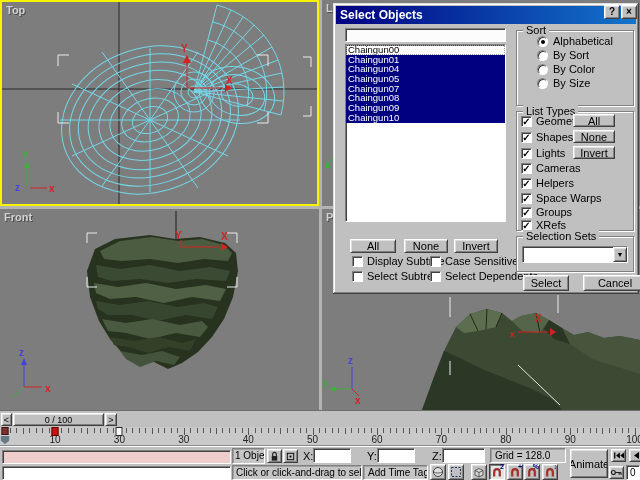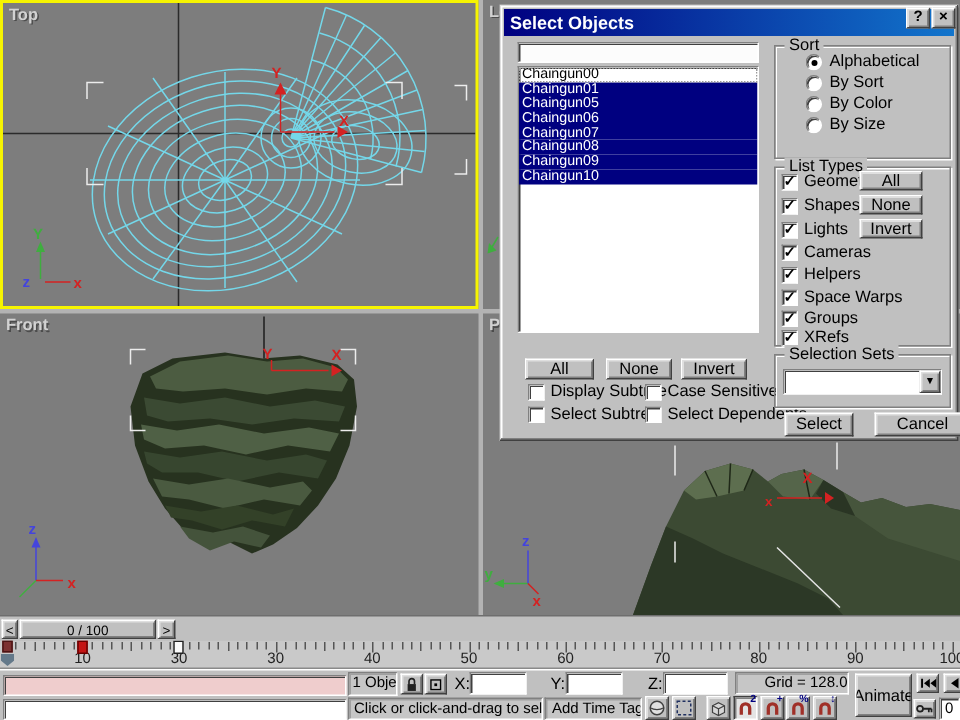--- a/index.html
+++ b/index.html
@@ -202,22 +202,22 @@
     <div id="dlg-titlebar">
       <span id="dlg-title">Select Objects</span>
     </div>
     <div class="tb-btn raised btn" style="left:271px;">?</div>
     <div class="tb-btn raised btn" style="left:288px;">×</div>
 
     <input id="dlg-filter" class="sunken" value="" style="">
     <div id="object-list" class="sunken">
         <div class="lrow foc">Chaingun00</div>
         <div class="lrow sel">Chaingun01</div>
+        <div class="lrow sel">Chaingun04</div>
         <div class="lrow sel">Chaingun05</div>
-        <div class="lrow sel">Chaingun06</div>
         <div class="lrow sel">Chaingun07</div>
         <div class="lrow sel">Chaingun08</div>
         <div class="lrow sel">Chaingun09</div>
         <div class="lrow sel">Chaingun10</div>
       </div>
 
     <div class="grp" style="left:183px;top:27px;width:118px;height:76px;">
       <span class="grp-label">Sort</span>
     </div>
     <span class="radio on" style="left:204px;top:33px;"></span>
@@ -418,21 +418,21 @@
       </svg>
     </div>
 
     <span class="fieldlbl" style="left:303px;top:3px;">X:</span>
     <div class="sb sunken" style="left:313px;top:1px;width:38px;height:15px;"></div>
     <span class="fieldlbl" style="left:367px;top:3px;">Y:</span>
     <div class="sb sunken" style="left:377px;top:1px;width:38px;height:15px;"></div>
     <span class="fieldlbl" style="left:432px;top:3px;">Z:</span>
     <div class="sb sunken" style="left:442px;top:1px;width:43px;height:15px;"></div>
 
-    <div class="sb sunken-gray" style="left:490px;top:1px;width:76px;height:15px;line-height:13px;padding-left:4px;text-align:right;">Grid = 128.0</div>
+    <div class="sb sunken-gray" style="left:490px;top:1px;width:76px;height:15px;line-height:13px;padding-left:4px;">Grid = 128.0</div>
 
     <div class="sb raised btn" style="left:570px;top:2px;width:38px;height:29px;font-size:11px;">Animate</div>
 
     <div class="icon-btn raised" style="left:611px;top:2px;width:15px;height:13px;">
       <svg width="12" height="9" viewBox="0 0 14 9">
         <path d="M2 1 V8" stroke="#000" stroke-width="1.5"></path>
         <path d="M8 1 L3.5 4.5 L8 8 Z" fill="#000"></path>
         <path d="M13 1 L8.5 4.5 L13 8 Z" fill="#000"></path>
       </svg>
     </div>

